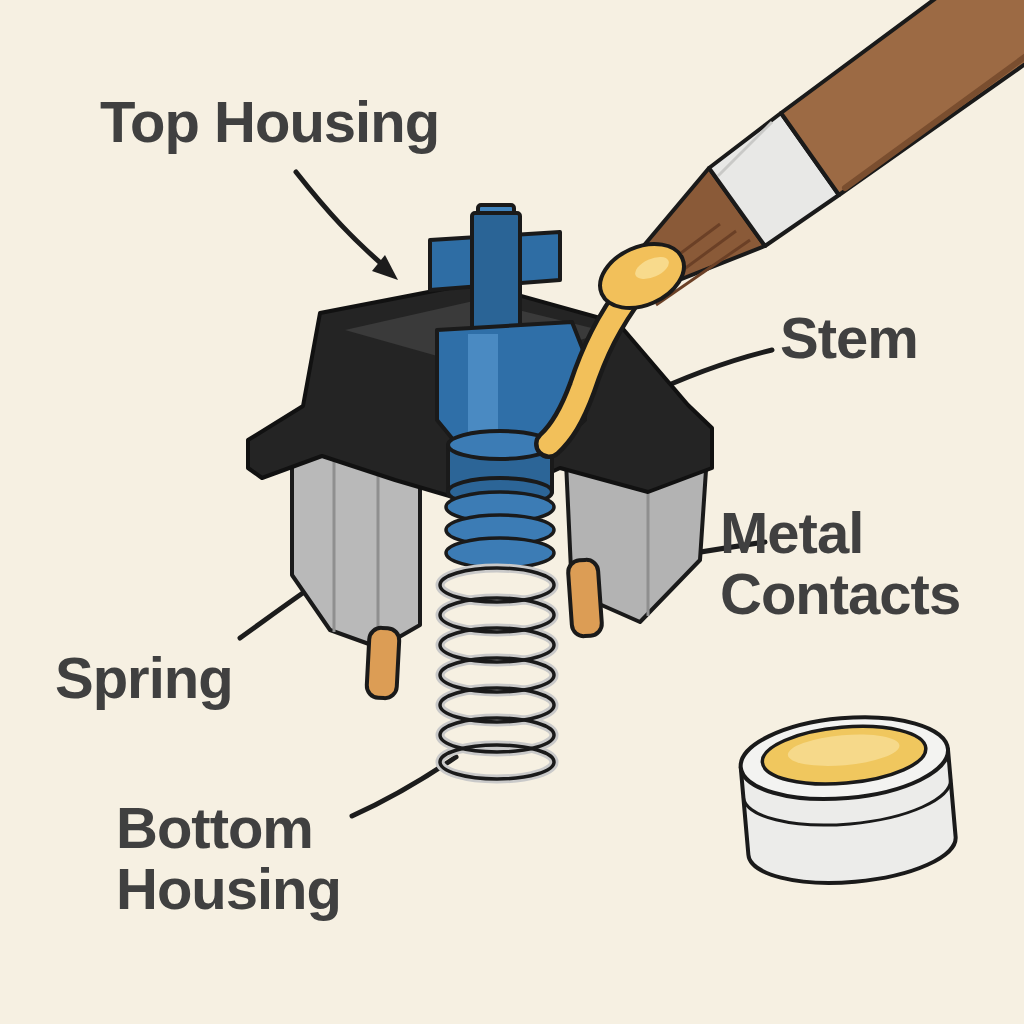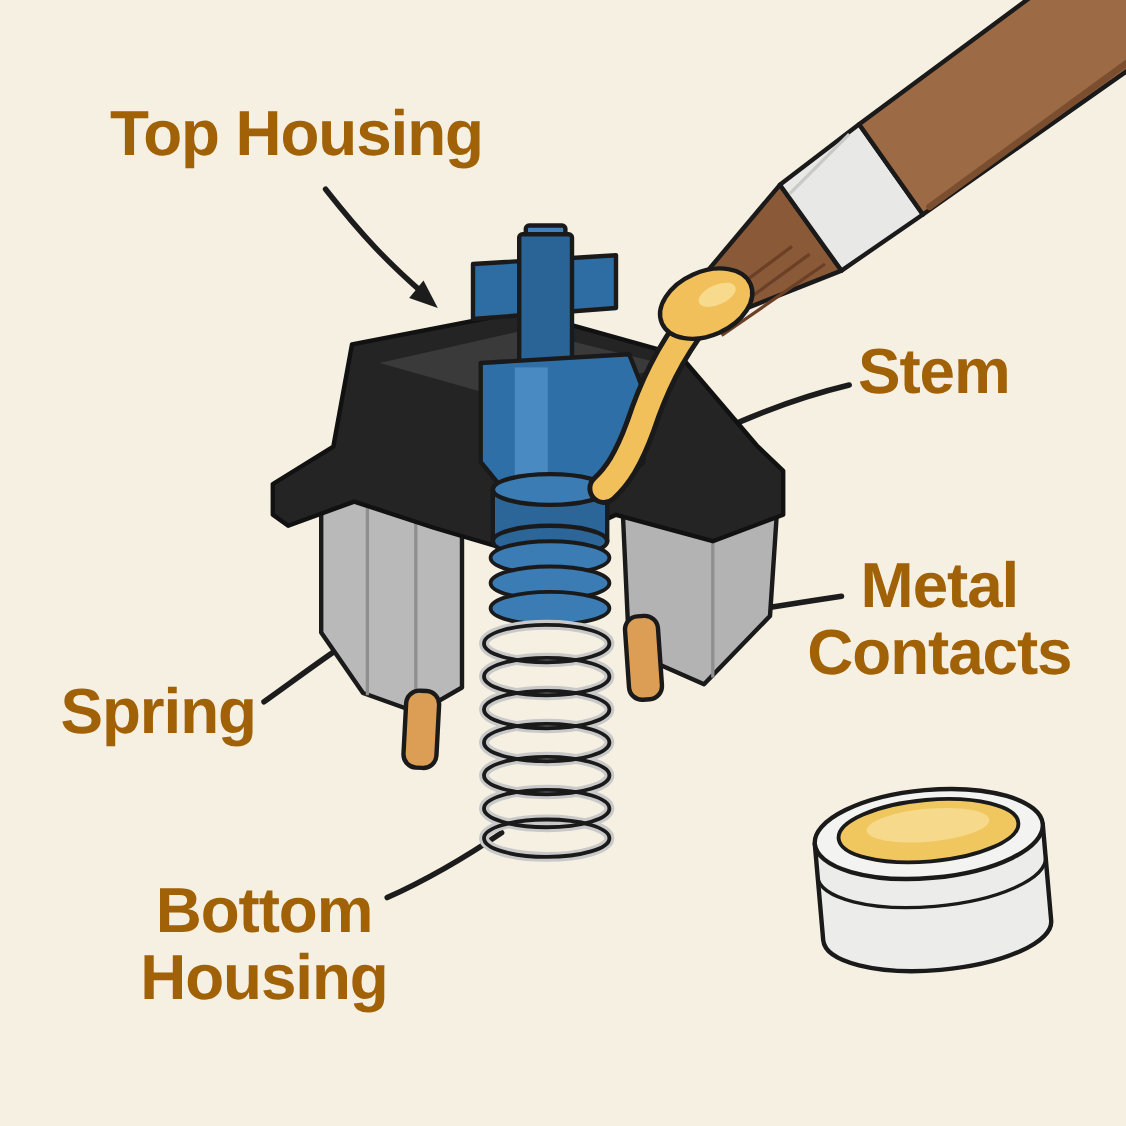--- a/index.html
+++ b/index.html
@@ -11,31 +11,31 @@
   }
   .canvas{
     position:relative;width:1024px;height:1024px;
   }
   .illustration{
     position:absolute;left:0;top:0;
   }
   .label{
     position:absolute;
     font-weight:700;
-    color:#a16207;
+    color:#404040;
     font-size:58px;
     letter-spacing:-1px;
     line-height:1.05;
     white-space:nowrap;
   }
-  .label.wrap{white-space:normal;text-align:center;}
+  .label.wrap{white-space:normal;}
   #lbl-top-housing{left:100px;top:92px;}
   #lbl-stem{left:780px;top:308px;}
   #lbl-metal-contacts{left:720px;top:503px;width:268px;}
-  #lbl-spring{left:55px;top:617px;}
+  #lbl-spring{left:55px;top:648px;}
   #lbl-bottom-housing{left:116px;top:798px;width:248px;}
   #lbl-lubricant{left:710px;top:902px;}
 </style>
 </head>
 <body>
 
 <div class="canvas">
 
   <svg class="illustration" width="1024" height="1024" viewBox="0 0 1024 1024">
 

